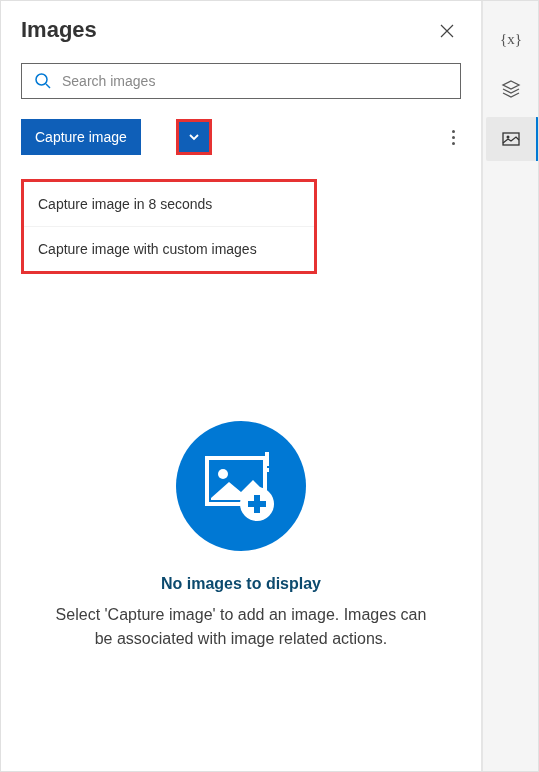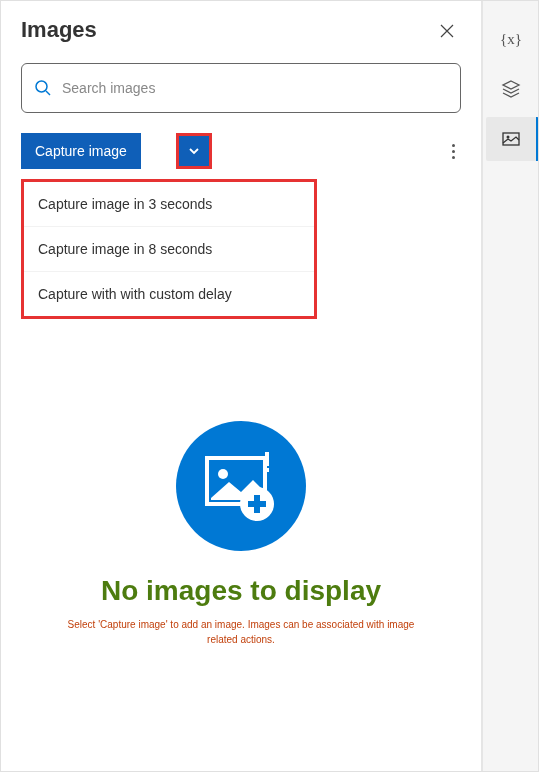--- a/index.html
+++ b/index.html
@@ -37,24 +37,24 @@
       cursor: pointer;
       padding: 6px;
       width: 28px;
       height: 28px;
       display: flex;
       align-items: center;
       justify-content: center;
     }
     .search-wrap {
       border: 1px solid #666;
-      border-radius: 6px;
-      display: flex;
-      align-items: center;
-      padding: 15px 12px;
+      border-radius: 0;
+      display: flex;
+      align-items: center;
+      padding: 8px 12px;
       margin-bottom: 20px;
     }
     .search-icon {
       color: #0078d4;
       margin-right: 10px;
       display: flex;
     }
     .search-input {
       border: none;
       outline: none;
@@ -130,28 +130,28 @@
       width: 130px;
       height: 130px;
       background: #0078d4;
       border-radius: 50%;
       margin: 0 auto 24px;
       display: flex;
       align-items: center;
       justify-content: center;
     }
     .empty-title {
-      font-size: 28px;
+      font-size: 16px;
       font-weight: 600;
-      color: #4d7c0f;
+      color: #0c4a6e;
       margin-bottom: 10px;
     }
     .empty-desc {
-      font-size: 10px;
-      color: #c2410c;
+      font-size: 16px;
+      color: #404040;
       line-height: 1.5;
     }
     .sidebar {
       width: 56px;
       background: #f5f5f5;
       display: flex;
       flex-direction: column;
       align-items: center;
       padding-top: 16px;
       gap: 6px;
@@ -207,23 +207,22 @@
       </button>
     </div>
     <button class="more-btn">
       <span></span>
       <span></span>
       <span></span>
     </button>
   </div>
 
   <div class="dropdown">
-    <div class="dropdown-item">Capture image in 3 seconds</div>
     <div class="dropdown-item">Capture image in 8 seconds</div>
-    <div class="dropdown-item">Capture with with custom delay</div>
+    <div class="dropdown-item">Capture image with custom images</div>
   </div>
 
   <div class="empty-state">
     <div class="empty-icon">
       <svg width="80" height="76" viewBox="0 0 80 76">
         <rect x="6" y="10" width="58" height="46" fill="none" stroke="#fff" stroke-width="4"></rect>
         <rect x="64" y="4" width="4" height="14" fill="#fff"></rect>
         <rect x="64" y="20" width="4" height="4" fill="#fff"></rect>
         <circle cx="22" cy="26" r="5" fill="#fff"></circle>
         <path d="M10 50 L28 34 L40 44 L52 32 L60 40 L60 52 L10 52 Z" fill="#fff"></path>

